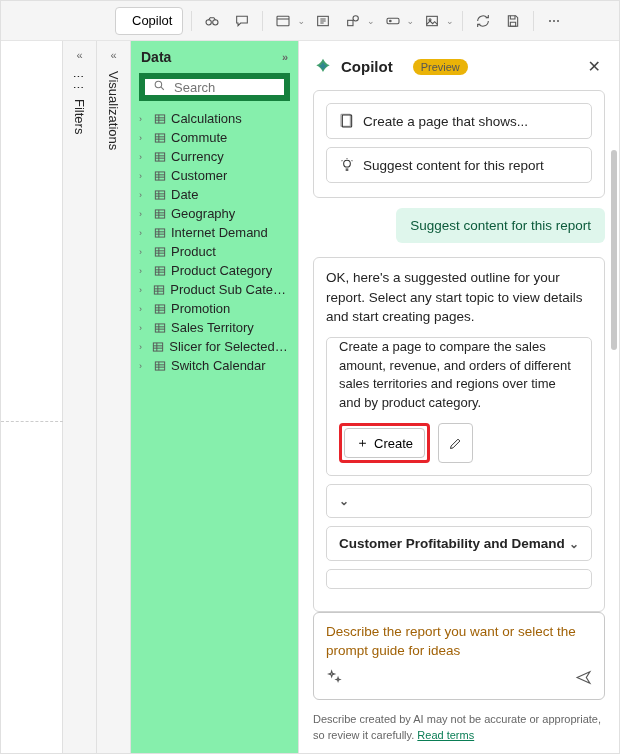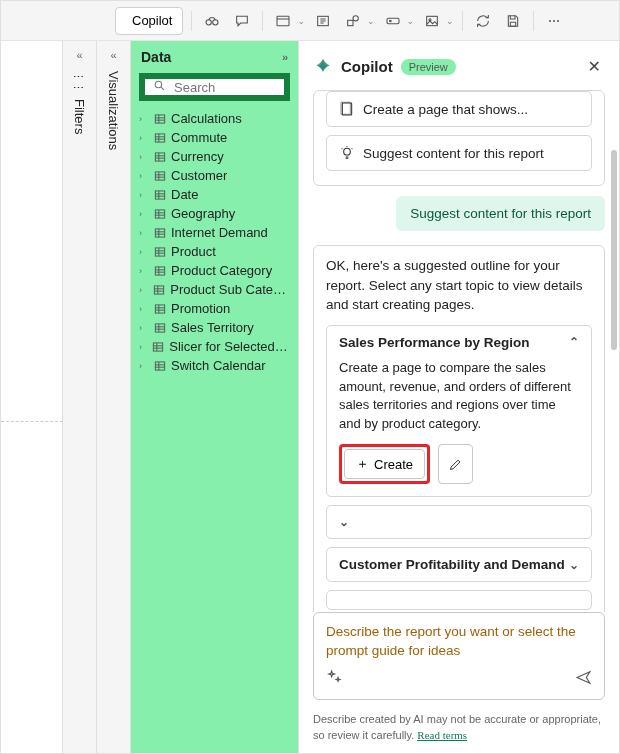--- a/index.html
+++ b/index.html
@@ -162,25 +162,26 @@
   }
   .copilot-header {
     display: flex;
     align-items: center;
     gap: 8px;
     padding: 12px 14px 10px;
   }
   .copilot-logo { width: 20px; height: 20px; }
   .copilot-title { font-weight: 600; font-size: 15px; }
   .preview-badge {
-    background: #86efac;
+    background: #eab308;
     color: #555;
     font-size: 11px;
     padding: 2px 8px;
     border-radius: 9px;
+    margin-left: 12px;
   }
   .copilot-close {
     margin-left: auto;
     font-size: 16px;
     color: #444;
     cursor: pointer;
     padding: 4px;
   }
   .copilot-body {
     flex: 1;
@@ -298,21 +299,21 @@
     align-items: center;
     margin-top: 8px;
   }
   .prompt-controls svg { width: 17px; height: 17px; color:#555; }
   .disclaimer {
     font-size: 11px;
     color: #666;
     padding: 4px 14px 10px;
     line-height: 1.4;
   }
-  .disclaimer a { color: #0a7d55; text-decoration: underline; font-family: Liberation Serif, serif; }
+  .disclaimer a { color: #0a7d55; text-decoration: underline; }
 </style>
 </head>
 <body>
 
 <div class="toolbar">
   <div class="toolbar-left-gap"></div>
   <button class="copilot-btn">
     <span>
       <svg viewBox="0 0 24 24">
           <path fill="#41a06c" d="M12 2c-2 4-4 6-8 8 4 2 6 4 8 8 2-4 4-6 8-8-4-2-6-4-8-8z"></path>
@@ -573,21 +574,21 @@
             <path fill="#2a7a9e" d="M12 6c-1.2 2.4-2.4 3.6-4.8 4.8 2.4 1.2 3.6 2.4 4.8 4.8 1.2-2.4 2.4-3.6 4.8-4.8-2.4-1.2-3.6-2.4-4.8-4.8z" opacity="0.7"></path>
           </svg>
       </span>
       <span class="copilot-title">Copilot</span>
       <span class="preview-badge">Preview</span>
       <span class="copilot-close">✕</span>
     </div>
 
     <div class="copilot-body">
       <div class="scrollbar-fake"></div>
-      <div class="card" style="padding-top:0;">
+      <div class="card" style="padding-top:12px;">
         <div class="suggest-row">
           <svg viewBox="0 0 24 24" fill="none" stroke="#333" stroke-width="1.6">
               <rect x="5" y="3" width="14" height="18" rx="1"></rect>
               <rect x="5" y="3" width="14" height="18" rx="1" transform="translate(-2,-1)" opacity="0.5"></rect>
             </svg>
           <span>Create a page that shows...</span>
         </div>
         <div class="suggest-row">
           <svg viewBox="0 0 24 24" fill="none" stroke="#333" stroke-width="1.6">
               <circle cx="12" cy="10" r="5"></circle>
@@ -596,24 +597,20 @@
           <span>Suggest content for this report</span>
         </div>
       </div>
 
       <div class="user-bubble">Suggest content for this report</div>
 
       <div class="card">
         <div class="ai-intro">OK, here's a suggested outline for your report. Select any start topic to view details and start creating pages.</div>
         <div id="suggestions">
             <div class="accordion">
-              <div class="acc-header">
-                <span>Sales Performance by Region</span>
-                <span class="acc-chevron">⌃</span>
-              </div>
               <div class="acc-body">
                 <div>Create a page to compare the sales amount, revenue, and orders of different sales territories and regions over time and by product category.</div>
                 <div class="acc-actions">
                   <span class="highlight-box">
                     <button class="btn-create">
                       <span>＋</span>
                       <span>Create</span>
                     </button>
                   </span>
                   <button class="btn-icon">

